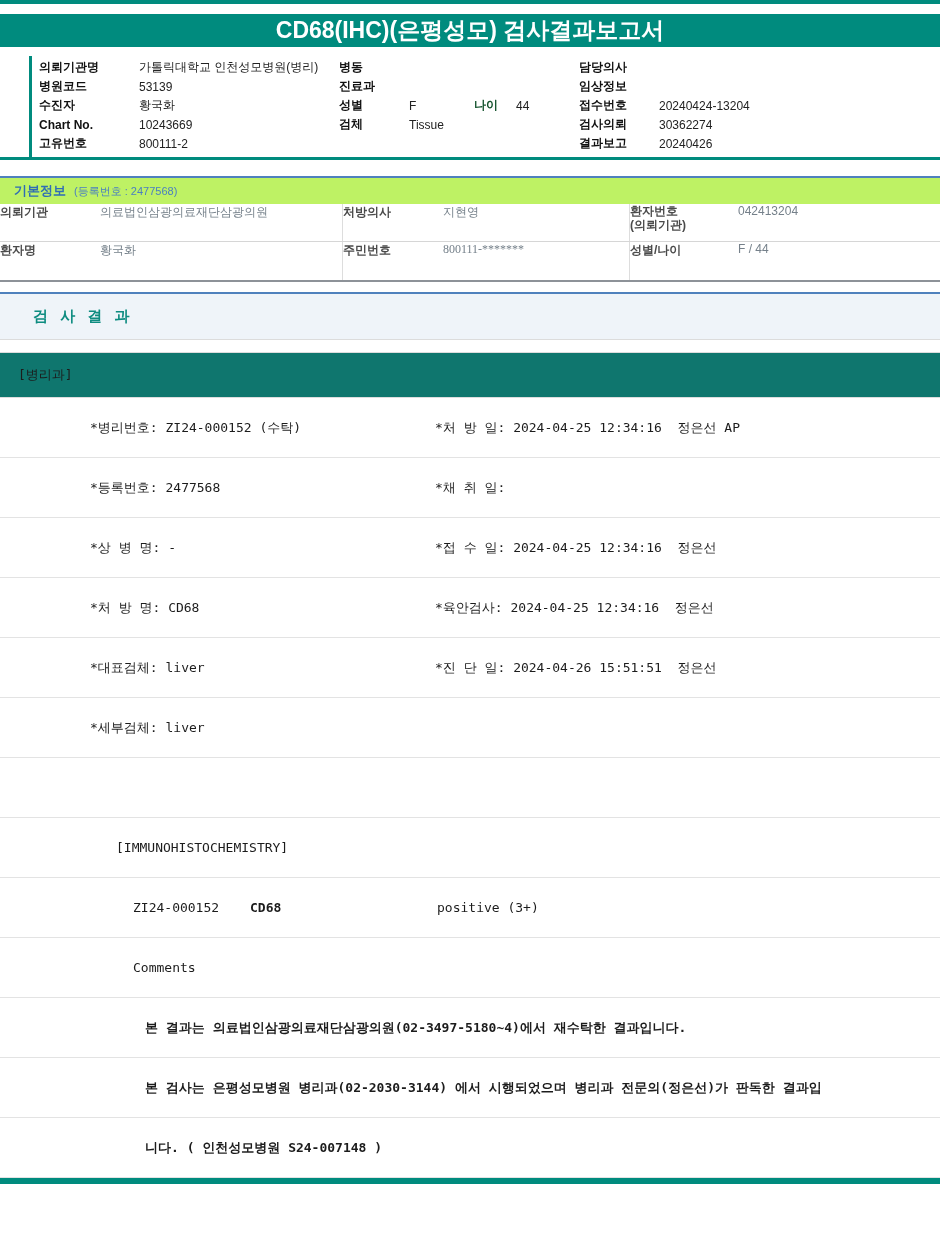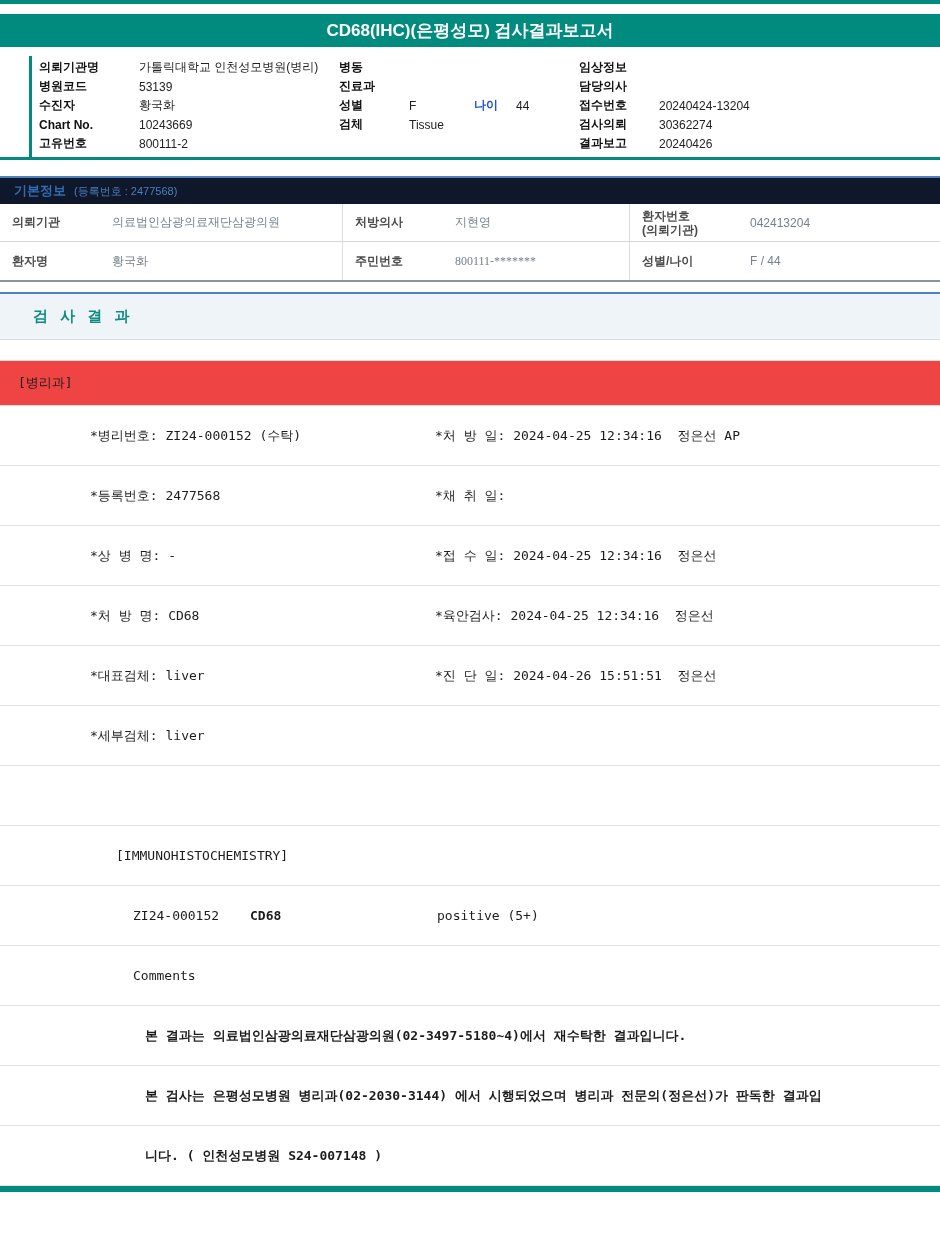--- a/index.html
+++ b/index.html
@@ -8,64 +8,64 @@
   body {
     width: 940px; height: 1238px; overflow: hidden;
     font-family: "Liberation Sans", "DejaVu Sans", sans-serif;
     color: #222; position: relative;
   }
   .strip { background: #008b7e; }
   .top-strip { height: 4px; width: 100%; }
   .title-bar {
     margin-top: 10px; height: 33px; background: #008b7e; color: #fff;
     display: flex; align-items: center; justify-content: center;
-    font-size: 17px; font-weight: bold;
+    font-size: 23px; font-weight: bold;
   }
   
   .meta {
     margin: 9px 0 0 29px; border-left: 3px solid #008b7e;
     padding: 2px 0 4px 7px; display: flex; font-size: 12px; height: 101px;
   }
   .m-row { display: flex; height: 19px; align-items: center; white-space: pre; }
   .m-label { font-weight: bold; color: #111; }
   .m-value { color: #222; }
   .col1 { width: 300px; } .col1 .m-label { width: 100px; }
   .col2 { width: 240px; } .col2 .m-label { width: 70px; }
   .col2 .v-sex { width: 65px; }
-  .col2 .age-label { width: 42px; font-weight: bold; color: #1d4ed8; }
+  .col2 .age-label { width: 42px; font-weight: bold; color: #14532d; }
   .col3 { flex: 1; } .col3 .m-label { width: 80px; }
   .teal-divider { height: 3px; background: #008b7e; width: 100%; }
   
   .bi-bar {
-    margin-top: 16px; height: 28px; background: #0f172a;
+    margin-top: 16px; height: 28px; background: #bef264;
     border-top: 2px solid #4f81bd; display: flex; align-items: center;
     padding-left: 14px; gap: 8px;
   }
   .bi-title { color: #2f6db5; font-weight: bold; font-size: 13px; }
   .bi-sub { color: #4a7fc1; font-size: 11px; }
   .bi-table { border-bottom: 2px solid #8d9298; }
   .bi-row { display: flex; height: 38px; border-bottom: 1px solid #d6d6d6; font-size: 12px; }
   .bi-row:last-child { border-bottom: none; }
-  .bi-cell { display: flex; align-items: center; height: 100%; padding-left: 12px; }
+  .bi-cell { display: flex; height: 100%; }
   .bi-label { font-weight: bold; color: #4a4a4a; }
   .bi-value { color: #75808a; }
   .w1 { width: 100px; } .w2 { width: 243px; border-right: 1px solid #dddddd; }
   .w3 { width: 100px; } .w4 { width: 187px; border-right: 1px solid #dddddd; font-family: Liberation Serif, serif; }
   .w5 { width: 108px; } .w6 { flex: 1; }
   .two-line { display: flex; flex-direction: column; line-height: 14px; }
   
   .results-bar {
     margin-top: 10px; height: 48px; background: #eff4f9;
     border-top: 2px solid #4f81bd; border-bottom: 1px solid #dcdcdc;
     display: flex; align-items: center; padding-left: 33px;
   }
   .results-title { color: #0e8c80; font-weight: bold; font-size: 15px; letter-spacing: 4px; }
   .r-area { font-family: "DejaVu Sans Mono", "Liberation Mono", monospace; font-size: 13px; color: #1c1c1c; }
   .r-dept {
-    margin-top: 20px; height: 46px; background: #ef4444;
+    margin-top: 12px; height: 46px; background: #0f766e;
     border-top: 1px solid #dddddd; border-bottom: 1px solid #dddddd;
     display: flex; align-items: center; padding-left: 18px;
   }
   .r-row { height: 60px; display: flex; align-items: center; border-bottom: 1px solid #e3e3e3; }
   .r-area span { white-space: pre; }
   .lcell { padding-left: 90px; width: 435px; }
   .lcell.full { width: auto; }
   .rcell { flex: 1; }
   .ihc { padding-left: 116px; }
   .c-spec { padding-left: 133px; width: 250px; }
@@ -124,25 +124,25 @@
         <span class="age-label">나이</span>
         <span class="m-value">44</span>
       </div>
       <div class="m-row">
         <span class="m-label">검체</span>
         <span class="m-value">Tissue</span>
       </div>
     </div>
     <div class="col3">
       <div class="m-row">
+        <span class="m-label">담당의사</span>
+        <span class="m-value"></span>
+      </div>
+      <div class="m-row">
         <span class="m-label">임상정보</span>
-        <span class="m-value"></span>
-      </div>
-      <div class="m-row">
-        <span class="m-label">담당의사</span>
         <span class="m-value"></span>
       </div>
       <div class="m-row">
         <span class="m-label">접수번호</span>
         <span class="m-value">20240424-13204</span>
       </div>
       <div class="m-row">
         <span class="m-label">검사의뢰</span>
         <span class="m-value">30362274</span>
       </div>
@@ -238,21 +238,21 @@
       <span class="lcell">*세부검체: liver</span>
       <span class="rcell"></span>
     </div>
     <div class="r-row"></div>
     <div class="r-row">
       <span class="ihc">[IMMUNOHISTOCHEMISTRY]</span>
     </div>
     <div class="r-row">
       <span class="c-spec">ZI24-000152</span>
       <span class="c-test">CD68</span>
-      <span class="c-res">positive (5+)</span>
+      <span class="c-res">positive (3+)</span>
     </div>
     <div class="r-row">
       <span class="cml">Comments</span>
     </div>
     <div class="r-row">
       <span class="cmt">본 결과는 의료법인삼광의료재단삼광의원(02-3497-5180~4)에서 재수탁한 결과입니다.</span>
     </div>
     <div class="r-row">
       <span class="cmt">본 검사는 은평성모병원 병리과(02-2030-3144) 에서 시행되었으며 병리과 전문의(정은선)가 판독한 결과입</span>
     </div>

